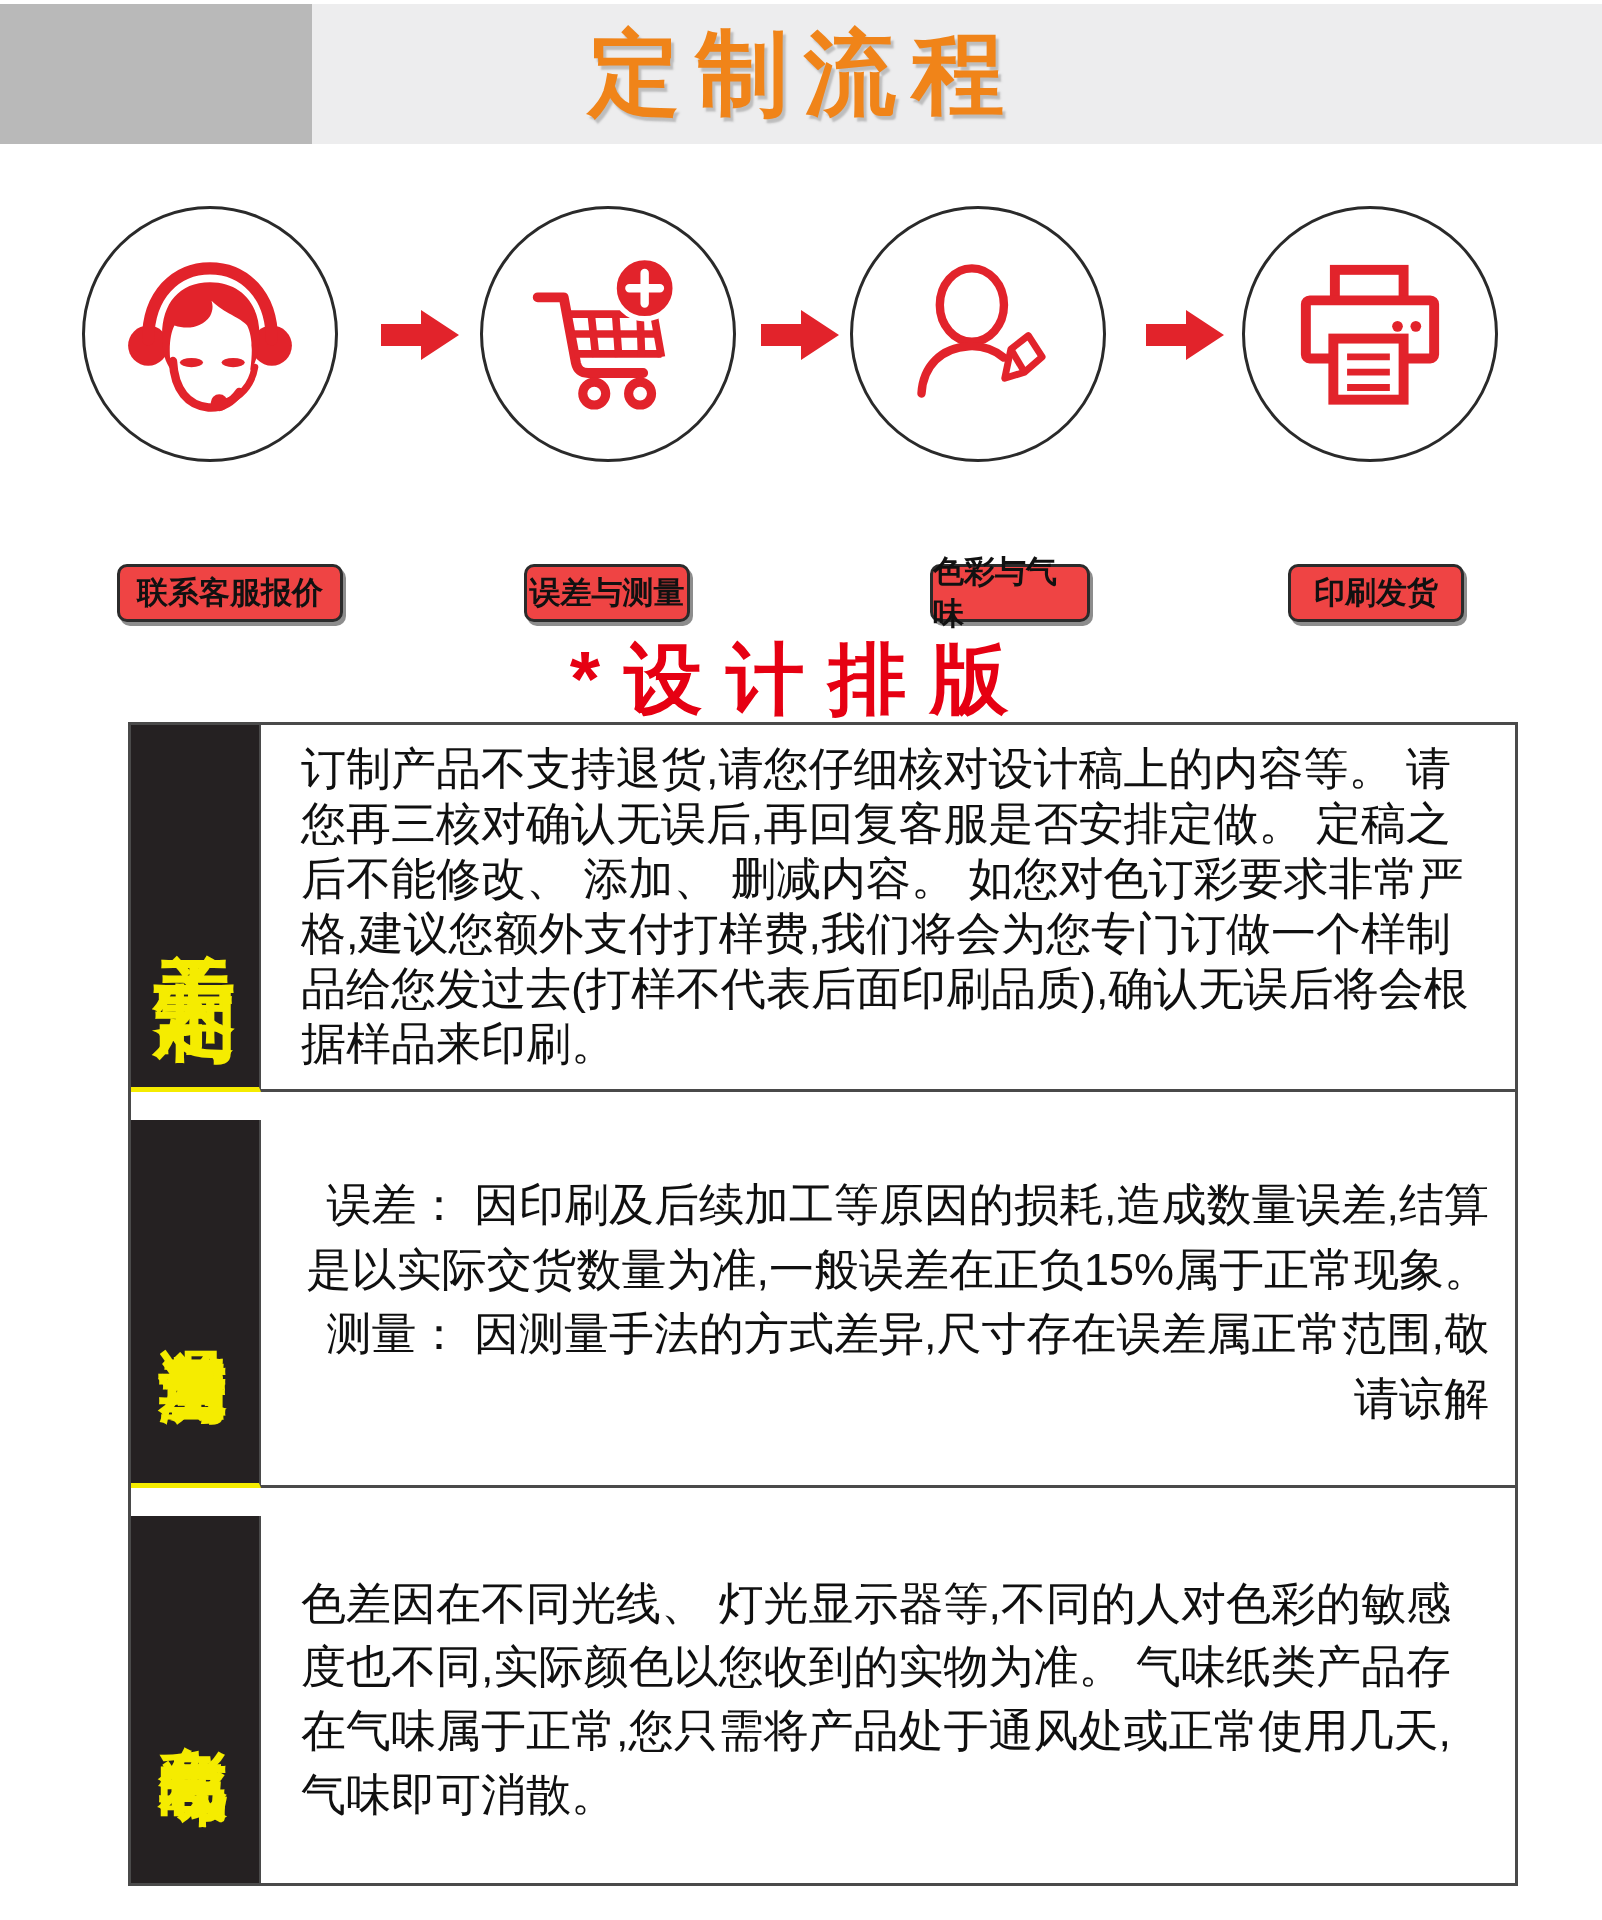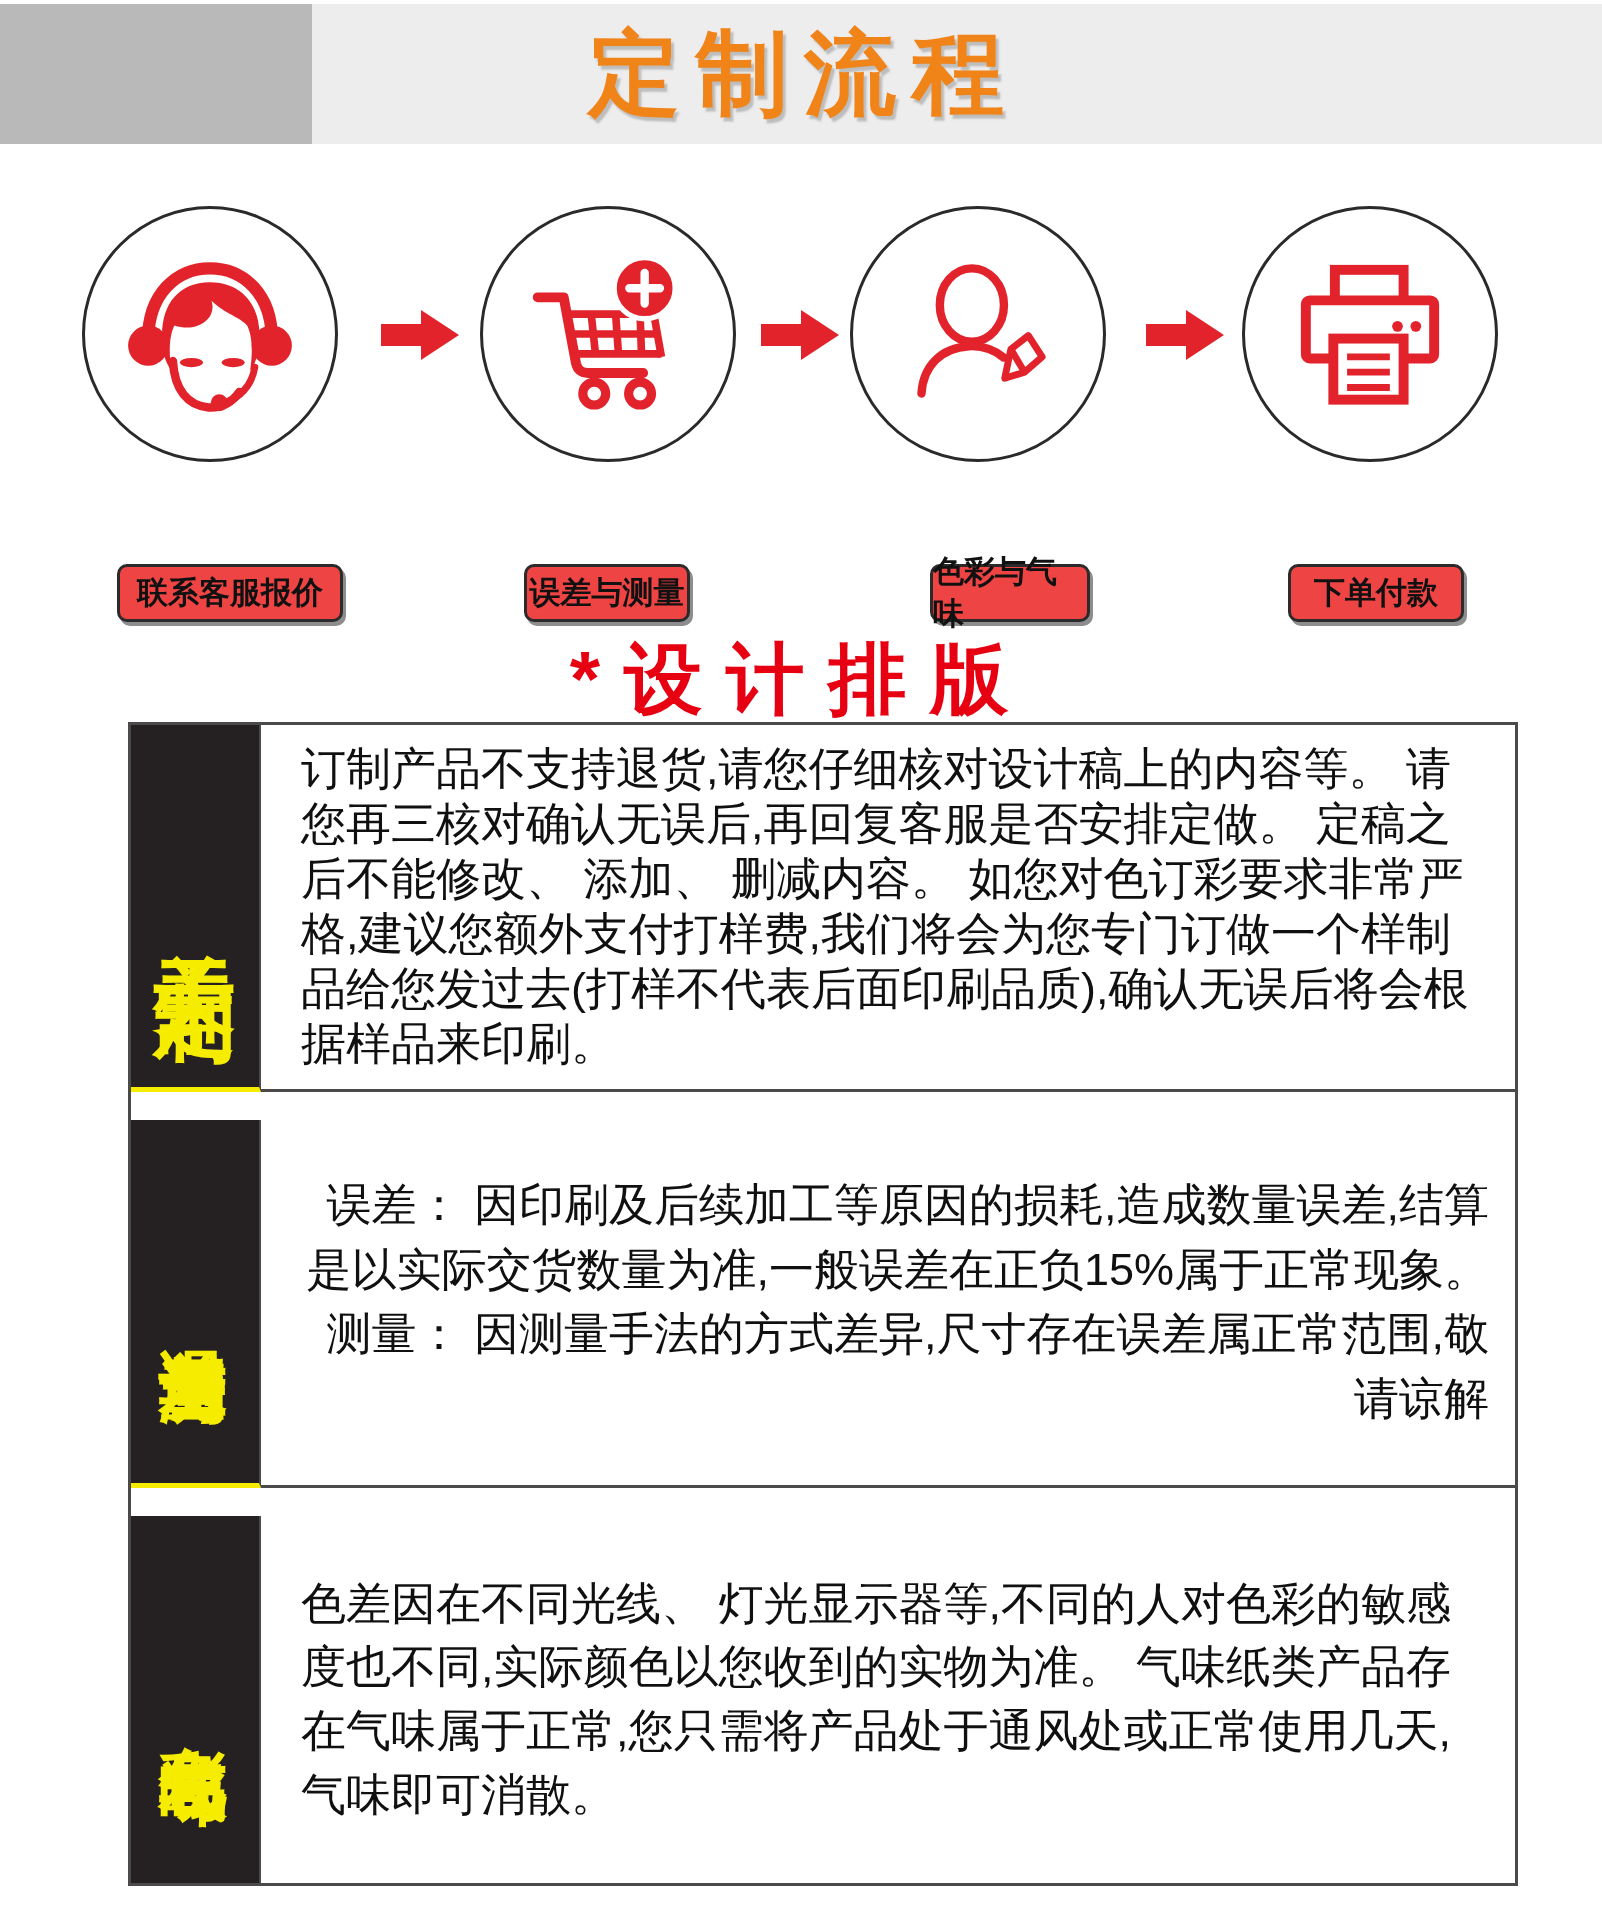--- a/index.html
+++ b/index.html
@@ -132,21 +132,21 @@
         <circle cx="170" cy="100" r="7" fill="currentColor"></circle>
         <rect x="62" y="116" width="92" height="80" fill="#ffffff" stroke="currentColor" stroke-width="13"></rect>
         <path d="M80 140 L136 140 M80 160 L136 160 M80 180 L136 180" stroke="currentColor" stroke-width="9"></path>
       </svg>
     </span>
   </div>
 
   <div class="plabel pl1">联系客服报价</div>
   <div class="plabel pl2">误差与测量</div>
   <div class="plabel pl3">色彩与气味</div>
-  <div class="plabel pl4">下单付款</div>
+  <div class="plabel pl4">印刷发货</div>
 
   <div class="notice-heading">*设计排版</div>
 
   <div class="ntable">
     <div class="trow">
       <div class="tcell-title">
         <span class="vtext">关于定制</span>
       </div>
       <div class="tcell-body">订制产品不支持退货,请您仔细核对设计稿上的内容等。 请您再三核对确认无误后,再回复客服是否安排定做。 定稿之后不能修改、 添加、 删减内容。 如您对色订彩要求非常严格,建议您额外支付打样费,我们将会为您专门订做一个样制品给您发过去(打样不代表后面印刷品质),确认无误后将会根据样品来印刷。</div>
     </div>

